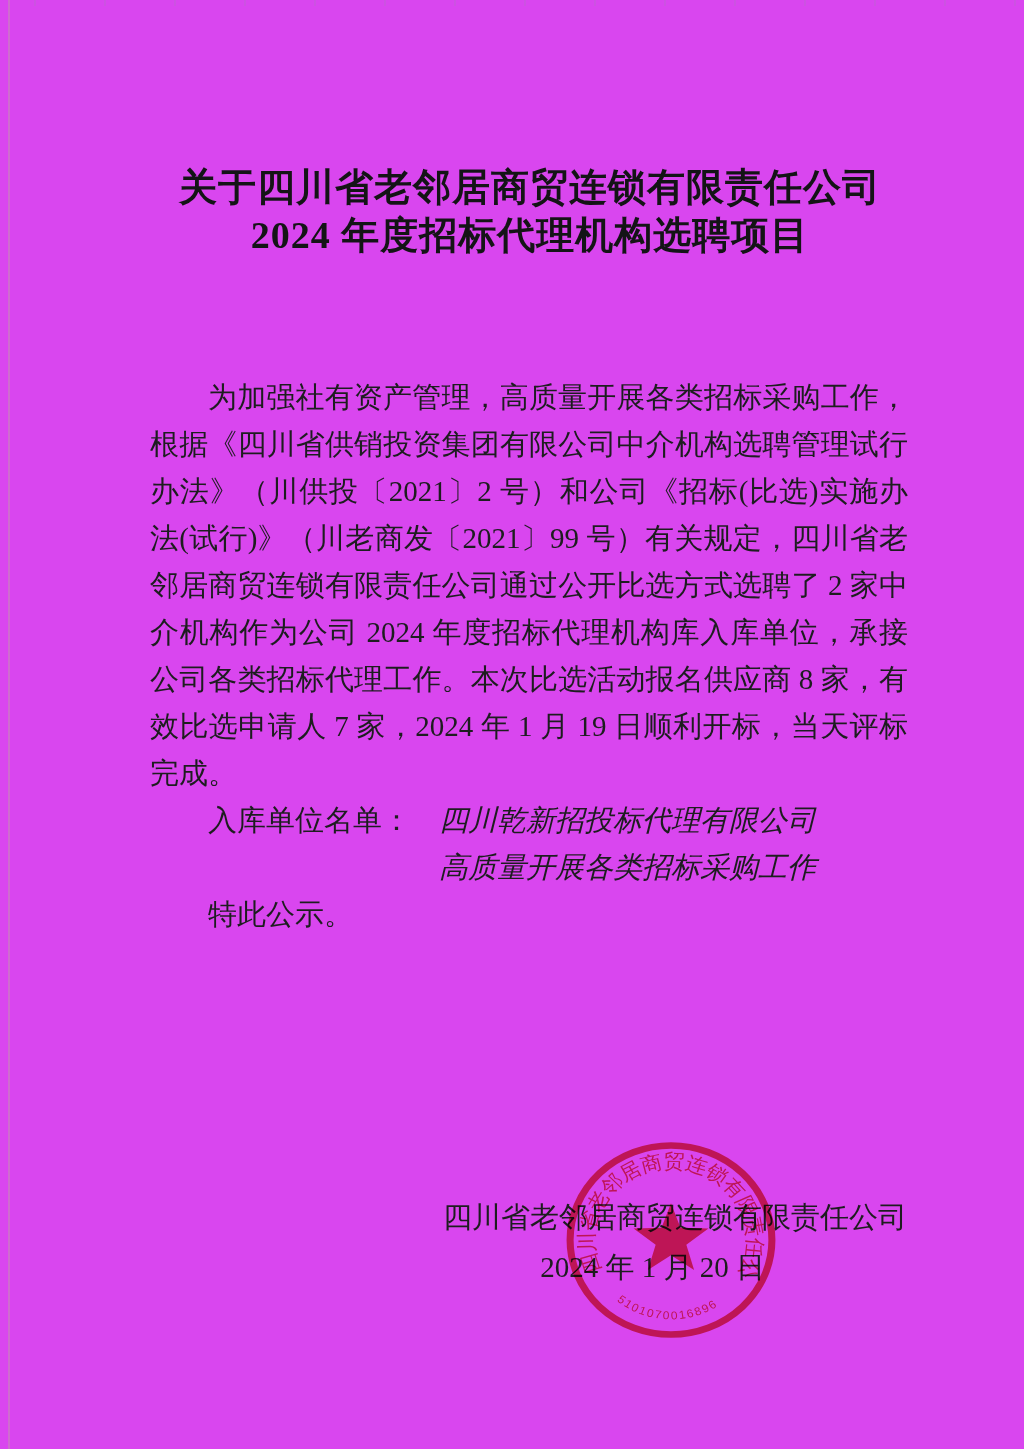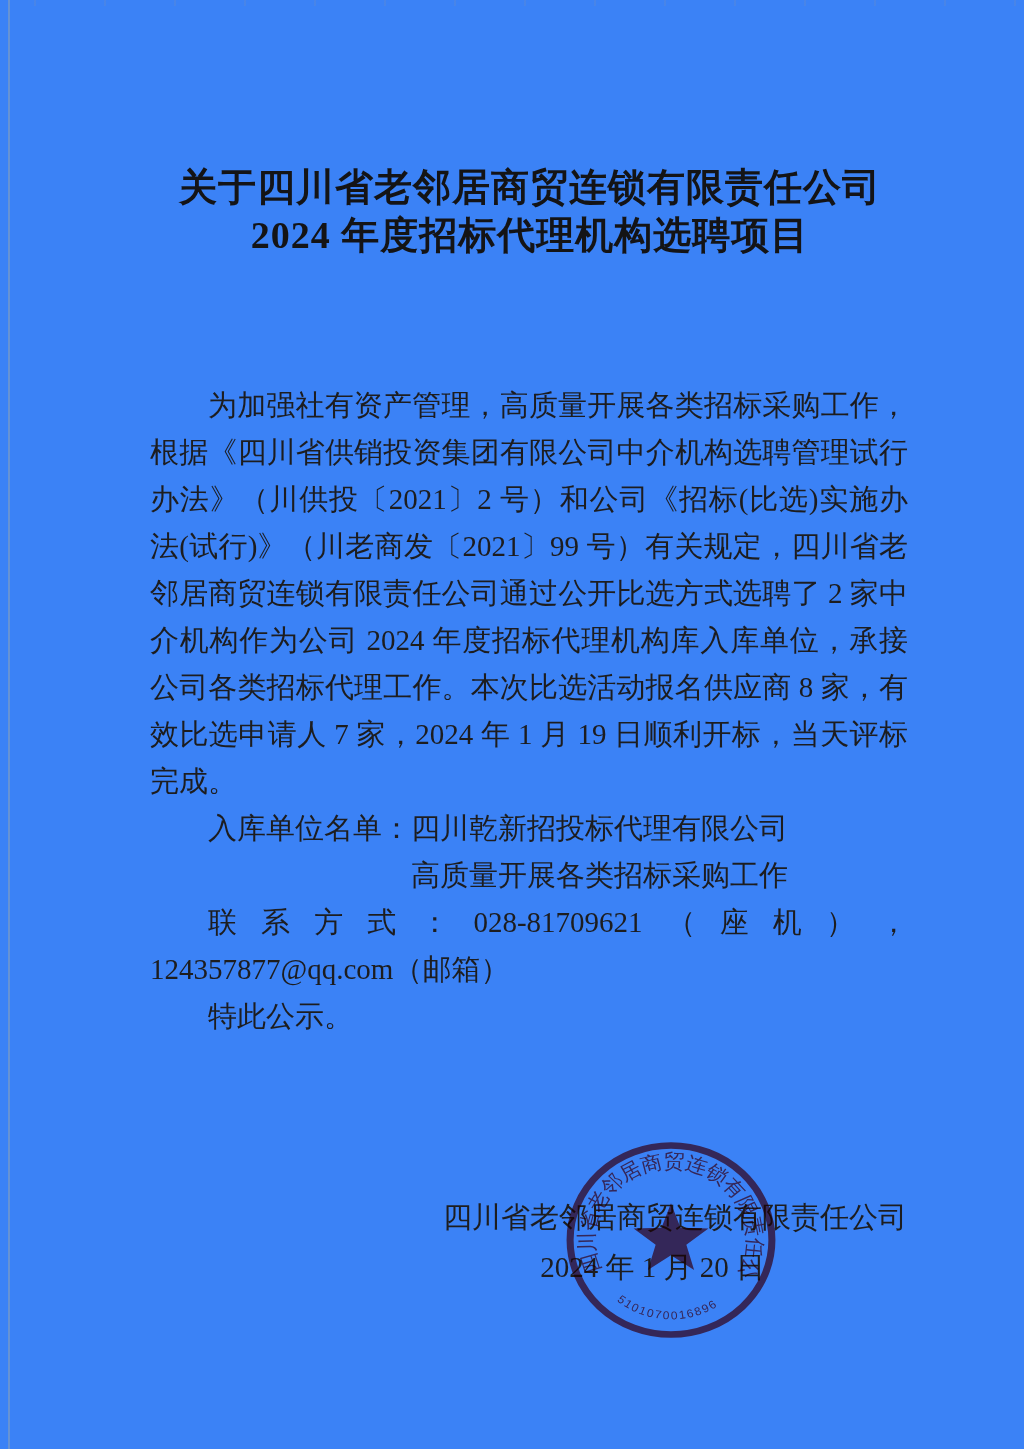--- a/index.html
+++ b/index.html
@@ -34,31 +34,31 @@
     text-align: center;
     font-weight: bold;
     font-size: 38px;
     line-height: 48px;
     letter-spacing: 1px;
     color: #141416;
   }
 
   .body-block {
     position: absolute;
-    left: 150px; top: 382px; width: 758px;
+    left: 150px; top: 374px; width: 758px;
     font-size: 29px;
     line-height: 47px;
     text-align: justify;
     text-justify: inter-character;
   }
   .body-block p { margin: 0; text-indent: 2em; }
 
-  .shortlist { display: flex; padding-left: 2em; }
+  .shortlist { display: flex; padding-left: 2em; gap: 28px; }
   .shortlist-label { white-space: nowrap; }
-  .shortlist-companies { flex: 1; }
+  .shortlist-companies { flex: 1; font-style: italic; }
 
   .signature-block {
     position: absolute;
     right: 117px; top: 1192px;
     font-size: 29px;
     line-height: 50px;
     text-align: center;
     white-space: nowrap;
   }
   .sig-date { padding-right: 45px; }
@@ -71,42 +71,41 @@
     opacity: .92;
     pointer-events: none;
   }
   .stamp svg { width: 100%; height: 100%; }
   .stamp .ring-text { font-family: "Liberation Serif", "DejaVu Serif", serif; font-size: 21px; }
   .stamp .serial-text { font-family: "Liberation Sans", "DejaVu Sans", sans-serif; font-size: 12px; letter-spacing: 1px; }
 </style>
 </head>
 <body>
 
-<div class="page" style="background: #3b82f6; color: rgb(29, 29, 31);">
+<div class="page" style="background: #d946ef; color: rgb(29, 29, 31);">
 
   <div class="scan-top"></div>
   <div class="scan-left"></div>
 
   <div class="title-block">
     <div>关于四川省老邻居商贸连锁有限责任公司</div>
     <div>2024 年度招标代理机构选聘项目</div>
   </div>
 
   <div class="body-block">
     <p>为加强社有资产管理，高质量开展各类招标采购工作，根据《四川省供销投资集团有限公司中介机构选聘管理试行办法》（川供投〔2021〕2 号）和公司《招标(比选)实施办法(试行)》（川老商发〔2021〕99 号）有关规定，四川省老邻居商贸连锁有限责任公司通过公开比选方式选聘了 2 家中介机构作为公司 2024 年度招标代理机构库入库单位，承接公司各类招标代理工作。本次比选活动报名供应商 8 家，有效比选申请人 7 家，2024 年 1 月 19 日顺利开标，当天评标完成。</p>
 
     <div class="shortlist">
       <span class="shortlist-label">入库单位名单：</span>
       <div class="shortlist-companies">
         <div>四川乾新招投标代理有限公司</div>
         <div>高质量开展各类招标采购工作</div>
       </div>
     </div>
 
-    <p>联系方式：028-81709621（座机），124357877@qq.com（邮箱）</p>
     <p>特此公示。</p>
   </div>
 
   <div class="signature-block">
     <div>四川省老邻居商贸连锁有限责任公司</div>
     <div class="sig-date">2024 年 1 月 20 日</div>
   </div>
 
   <div class="stamp">
     <svg viewBox="0 0 220 220" preserveAspectRatio="none">

